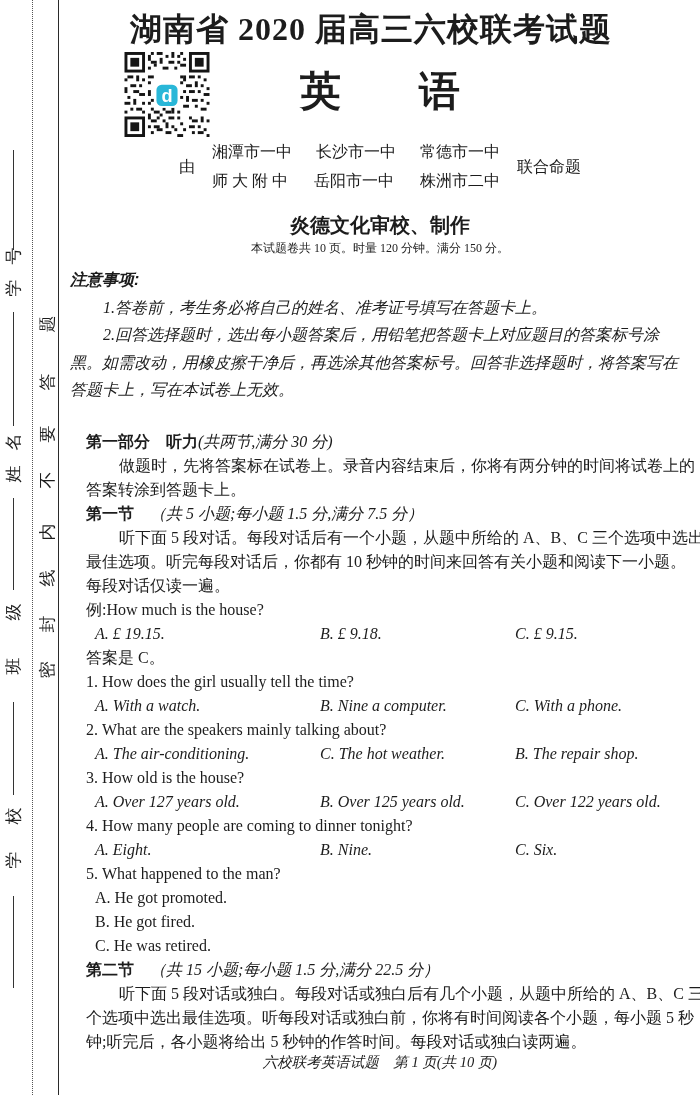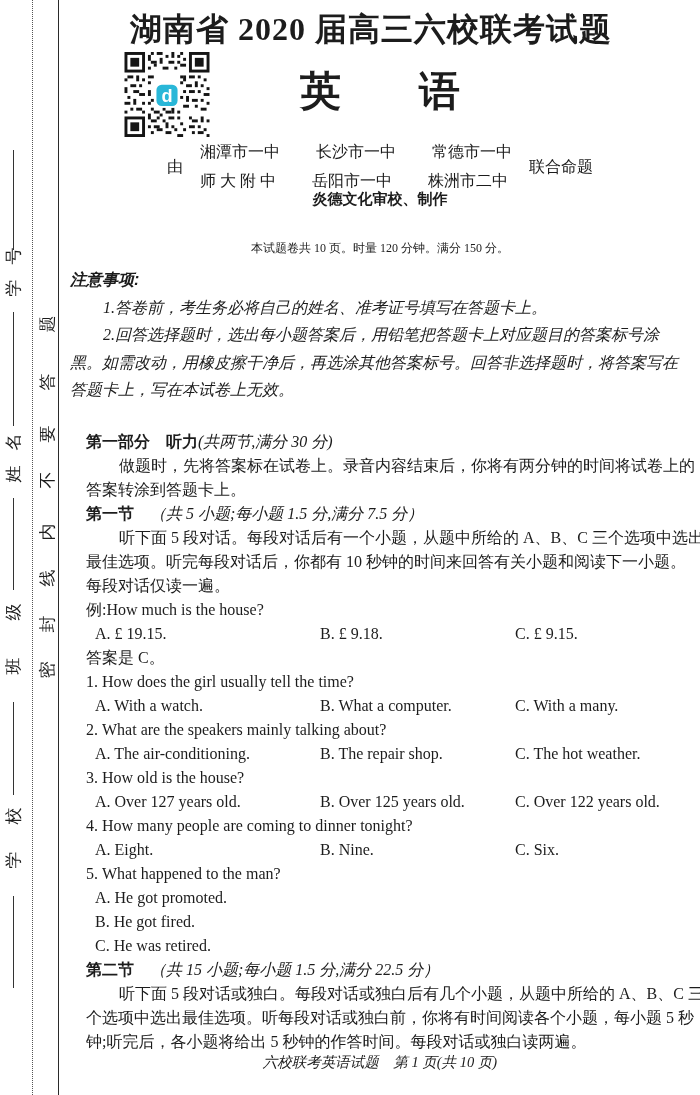--- a/index.html
+++ b/index.html
@@ -18,34 +18,34 @@
          font-size:17px;line-height:20px;transform:rotate(-90deg);}
   
   .exam-title{position:absolute;top:8px;left:56px;width:630px;text-align:center;
               font-size:32px;font-weight:bold;letter-spacing:1px;white-space:nowrap;}
   .qr{position:absolute;left:122px;top:52px;width:90px;height:85px;}
   .subject{position:absolute;top:64px;left:70px;width:620px;display:flex;justify-content:center;
            gap:78px;font-size:41px;font-weight:bold;}
   .jointly{position:absolute;top:142px;left:70px;width:620px;display:flex;justify-content:center;
            align-items:center;gap:17px;font-size:16px;white-space:nowrap;}
   .schools-rows{display:flex;flex-direction:column;gap:8px;}
-  .srow{display:flex;gap:36px;}
-  .producer{position:absolute;top:190px;left:70px;width:620px;text-align:center;
-            font-family:Liberation Serif, serif;font-weight:bold;font-size:15px;}
+  .srow{display:flex;gap:24px;justify-content:space-between;}
+  .producer{position:absolute;top:212px;left:70px;width:620px;text-align:center;
+            font-family:Liberation Serif, serif;font-weight:bold;font-size:20px;}
   .paper-info{position:absolute;top:240px;left:70px;width:620px;text-align:center;font-size:12px;}
   
   .body-text{position:absolute;top:266px;left:70px;width:622px;font-size:16px;}
   .nline{line-height:27.5px;white-space:nowrap;font-style:italic;}
   .qline{line-height:24px;white-space:nowrap;margin-left:16px;}
   .indent{padding-left:33px;}
   .part-gap{margin-top:26px;}
   .bold-hei{font-family:"Liberation Sans","DejaVu Sans",sans-serif;font-weight:bold;}
   .kai{font-style:italic;}
   .opt-row{display:grid;grid-template-columns:225px 195px auto;padding-left:25px;
-           line-height:24px;white-space:nowrap;}
+           line-height:24px;white-space:nowrap;font-style:italic;}
   .opt-stack{padding-left:25px;line-height:24px;white-space:nowrap;}
   .footer{position:absolute;top:1053px;left:70px;width:620px;text-align:center;
           font-size:14.5px;font-style:italic;}
 </style>
 </head>
 <body>
 
 <div>
   <span class="fline" style="top:150px;height:100px;"></span>
   <span class="rchar" style="top:246px;">号</span>
@@ -253,31 +253,31 @@
     <span>B. £ 9.18.</span>
     <span>C. £ 9.15.</span>
   </div>
   <div class="qline">答案是 C。</div>
 
   <div class="qline">
     <span>1.</span>&nbsp;<span>How does the girl usually tell the time?</span>
   </div>
   <div class="opt-row">
     <span>A. With a watch.</span>
-    <span>B. What a computer.</span>
-    <span>C. With a many.</span>
+    <span>B. Nine a computer.</span>
+    <span>C. With a phone.</span>
   </div>
 
   <div class="qline">
     <span>2.</span>&nbsp;<span>What are the speakers mainly talking about?</span>
   </div>
   <div class="opt-row">
     <span>A. The air-conditioning.</span>
+    <span>C. The hot weather.</span>
     <span>B. The repair shop.</span>
-    <span>C. The hot weather.</span>
   </div>
 
   <div class="qline">
     <span>3.</span>&nbsp;<span>How old is the house?</span>
   </div>
   <div class="opt-row">
     <span>A. Over 127 years old.</span>
     <span>B. Over 125 years old.</span>
     <span>C. Over 122 years old.</span>
   </div>

